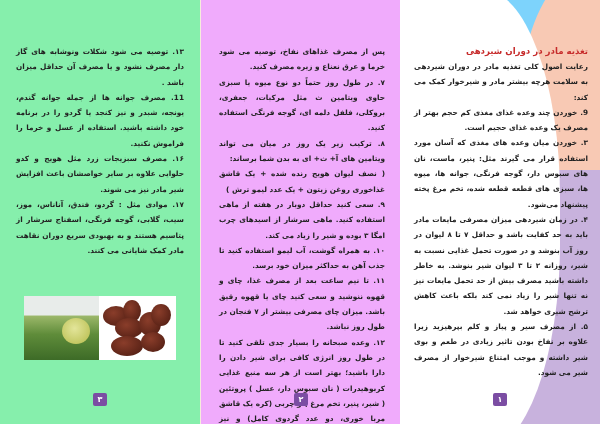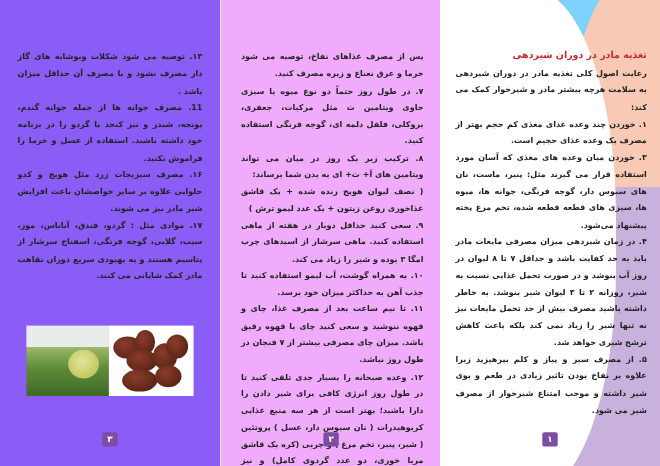--- a/index.html
+++ b/index.html
@@ -1,18 +1,18 @@
 <!DOCTYPE html>
 <html><head>
 <meta charset="utf-8">
 <style>
   html, body { margin:0; padding:0; }
   body { width:600px; height:424px; overflow:hidden; background:#fdf6ec; font-family:"DejaVu Sans", sans-serif; position:relative; }
   .page { position:absolute; top:0; height:424px; box-sizing:border-box; }
-  .p3 { left:0; width:200px; background:#8b5cf6; }
+  .p3 { left:0; width:200px; background:#86efac; }
   .p2 { left:200px; width:200px; background:#f0abfc; border-left:1px solid #f6ecdd; }
   .p1 { left:400px; width:200px; background:#7dd3fc; overflow:hidden; }
   .deco-peach { position:absolute; right:-40px; top:-20px; width:130px; height:470px; background:#f8c9b4; border-radius:60% 0 0 40%; transform:rotate(-4deg); }
   .deco-lilac { position:absolute; left:65px; top:170px; width:150px; height:300px; background:#c8b2dd; border-radius:55% 0 0 60%; }
   .deco-white { position:absolute; left:-10px; top:-10px; width:170px; height:460px; background:#ffffff; border-radius:0 45% 45% 0; }
   .text-block { position:absolute; direction:rtl; text-align:justify; color:#222; font-size:7.3px; line-height:15.3px; font-weight:bold; }
   .p1 .text-block { left:14px; top:44px; width:174px; }
   .p2 .text-block { left:18px; top:44px; width:166px; }
   .p3 .text-block { left:16px; top:44px; width:168px; }
   .title { color:#c62a2a; font-size:8.6px; font-weight:bold; direction:rtl; line-height:15px; }
@@ -68,20 +68,20 @@
   <div class="page-num">۲</div>
 </div>
 
 <div class="page p1">
   <div class="deco-peach"></div>
   <div class="deco-lilac"></div>
   <div class="deco-white"></div>
   <div class="text-block">
     <div class="title">تغذیه مادر در دوران شیردهی</div>
     <p class="para">رعایت اصول کلی تغذیه مادر در دوران شیردهی به سلامت هرچه بیشتر مادر و شیرخوار کمک می کند:</p>
-    <p class="para">۱. خوردن چند وعده غذای مغذی کم حجم بهتر از مصرف یک وعده غذای حجیم است.</p>
+    <p class="para">9. خوردن چند وعده غذای مغذی کم حجم بهتر از مصرف یک وعده غذای حجیم است.</p>
     <p class="para">۳. خوردن میان وعده های مغذی که آسان مورد استفاده قرار می گیرند مثل: پنیر، ماست، نان های سبوس دار، گوجه فرنگی، جوانه ها، میوه ها، سبزی های قطعه قطعه شده، تخم مرغ پخته پیشنهاد می‌شود.</p>
     <p class="para">۴. در زمان شیردهی میزان مصرفی مایعات مادر باید به حد کفایت باشد و حداقل ۷ تا ۸ لیوان در روز آب بنوشد و در صورت تحمل غذایی نسبت به شیر، روزانه ۲ تا ۳ لیوان شیر بنوشد. به خاطر داشته باشید مصرف بیش از حد تحمل مایعات نیز نه تنها شیر را زیاد نمی کند بلکه باعث کاهش ترشح شیری خواهد شد.</p>
     <p class="para">۵. از مصرف سیر و پیاز و کلم بپرهیزید زیرا علاوه بر نفاخ بودن تاثیر زیادی در طعم و بوی شیر داشته و موجب امتناع شیرخوار از مصرف شیر می شود.</p>
 
   </div>
   <div class="page-num">۱</div>
 </div>
 
 </body></html>

